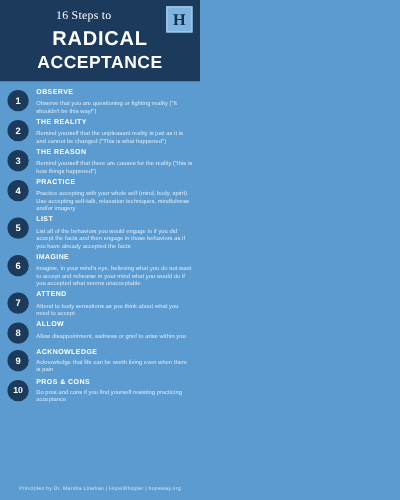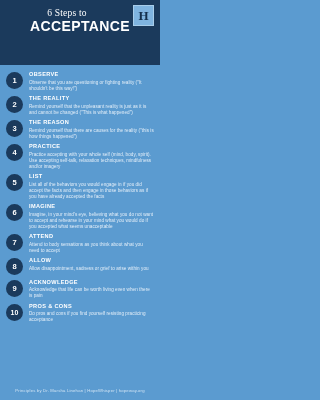--- a/index.html
+++ b/index.html
@@ -105,21 +105,22 @@
     font-size:4.2px;
     letter-spacing:0.2px;
   }
 </style>
 </head>
 <body>
 
 <div class="poster">
 
   <div class="header">
-    <div class="kicker">6 Steps to</div>
+    <div class="kicker">16 Steps to</div>
+    <div class="title-main">RADICAL</div>
     <div class="title-sub">ACCEPTANCE</div>
     <div class="logo">
       <span class="logo-h">H</span>
     </div>
   </div>
 
   <div class="list">
 
     <div class="item">
       <div class="badge">1</div>

